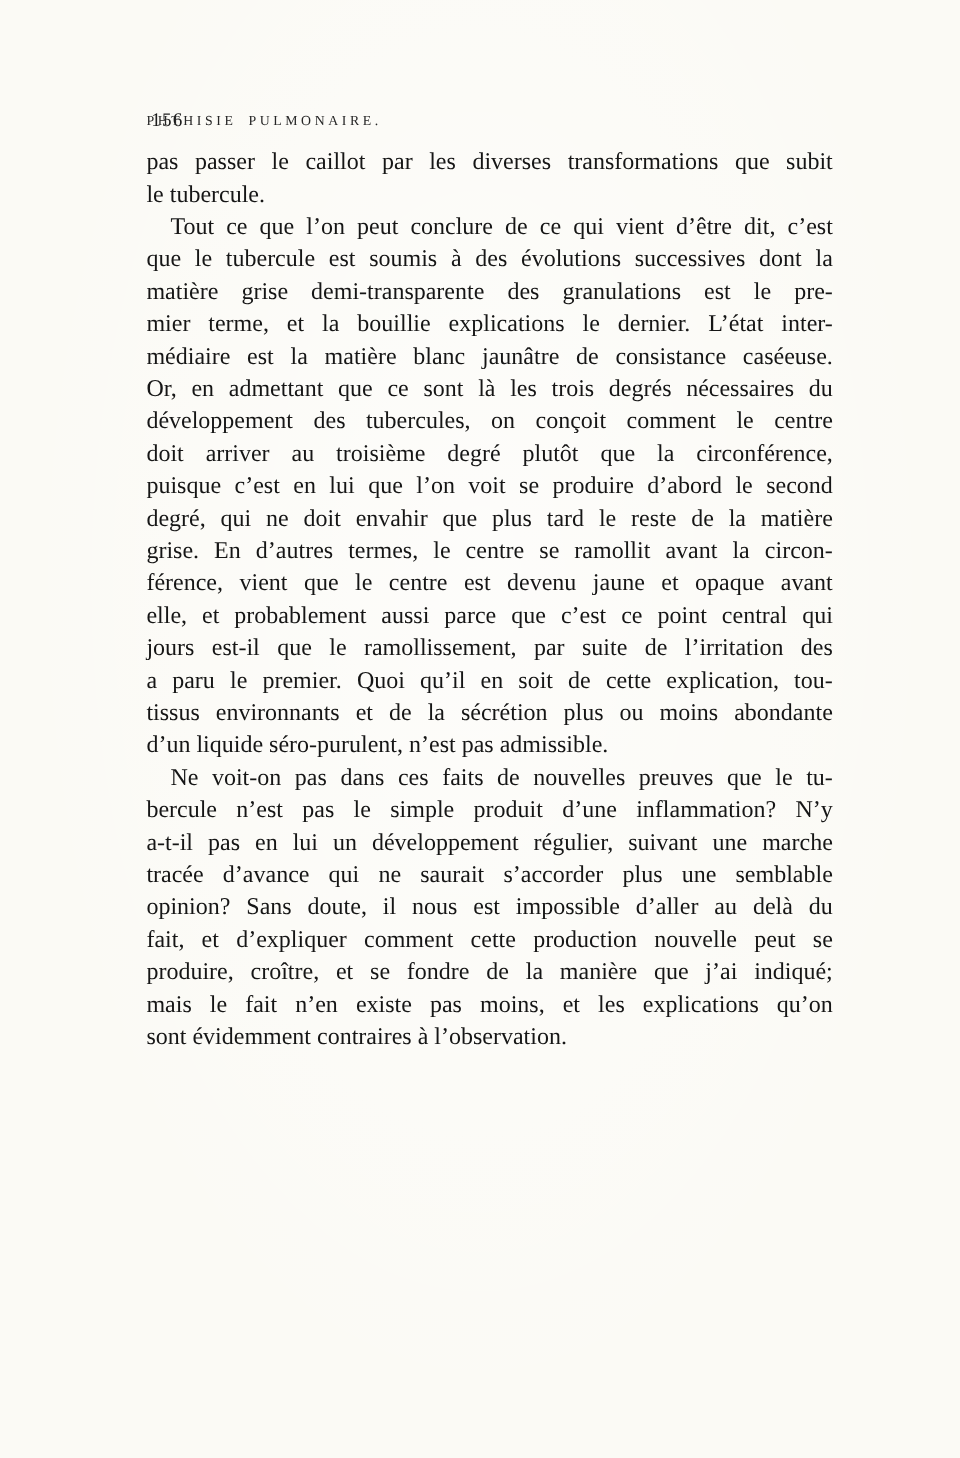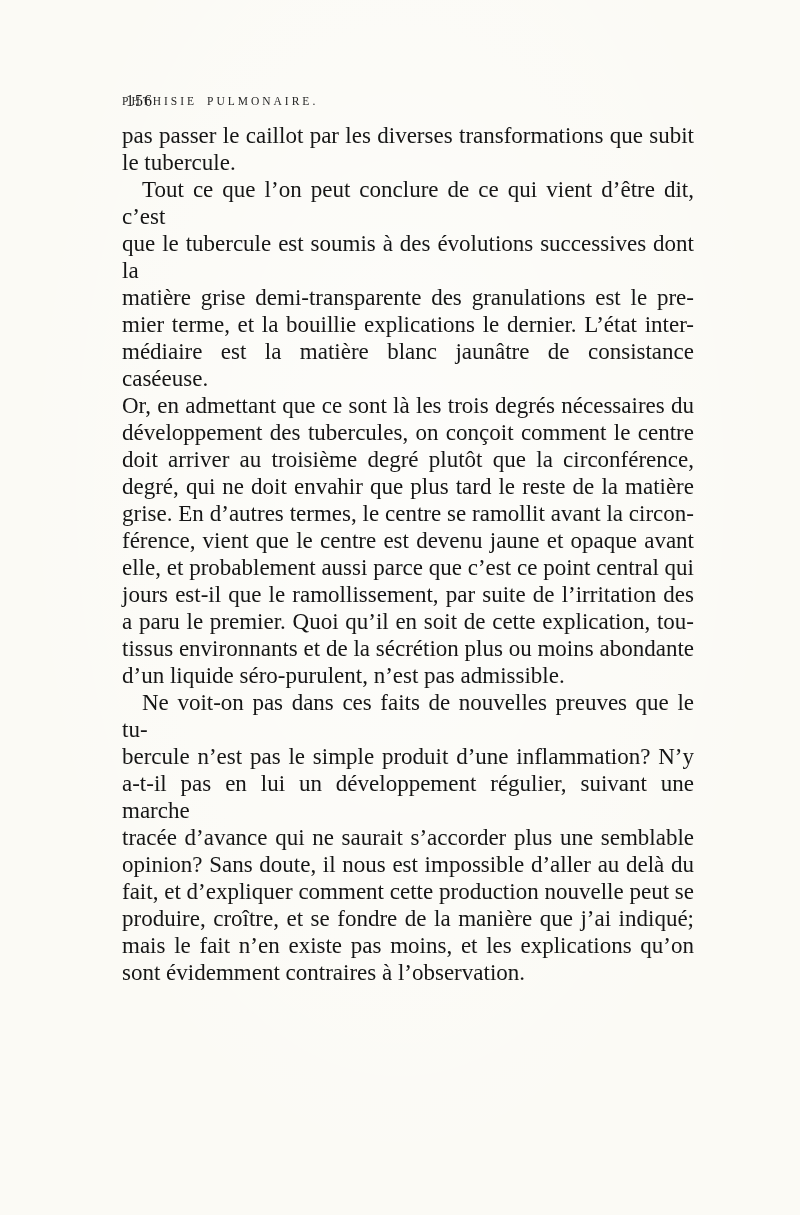--- a/index.html
+++ b/index.html
@@ -54,21 +54,21 @@
     position: absolute;
     top: 122px;
     left: 122px;
     width: 572px;
   }
   .paragraph {
     margin: 0;
     padding: 0;
   }
   .line {
-    font-size: 23px;
+    font-size: 20px;
     line-height: 27px;
     white-space: normal;
     text-align: justify;
     text-align-last: justify;
     color: #161616;
   }
   .line.last {
     text-align-last: left;
   }
   .line.indent {
@@ -92,20 +92,21 @@
       </div>
       <div class="paragraph">
         <div class="line indent">Tout ce que l’on peut conclure de ce qui vient d’être dit, c’est</div>
         <div class="line">que le tubercule est soumis à des évolutions successives dont la</div>
         <div class="line">matière grise demi-transparente des granulations est le pre-</div>
         <div class="line">mier terme, et la bouillie explications le dernier. L’état inter-</div>
         <div class="line">médiaire est la matière blanc jaunâtre de consistance caséeuse.</div>
         <div class="line">Or, en admettant que ce sont là les trois degrés nécessaires du</div>
         <div class="line">développement des tubercules, on conçoit comment le centre</div>
         <div class="line">doit arriver au troisième degré plutôt que la circonférence,</div>
+        <div class="line">puisque c’est en lui que l’on voit se produire d’abord le second</div>
         <div class="line">degré, qui ne doit envahir que plus tard le reste de la matière</div>
         <div class="line">grise. En d’autres termes, le centre se ramollit avant la circon-</div>
         <div class="line">férence, vient que le centre est devenu jaune et opaque avant</div>
         <div class="line">elle, et probablement aussi parce que c’est ce point central qui</div>
         <div class="line">jours est-il que le ramollissement, par suite de l’irritation des</div>
         <div class="line">a paru le premier. Quoi qu’il en soit de cette explication, tou-</div>
         <div class="line">tissus environnants et de la sécrétion plus ou moins abondante</div>
         <div class="line last">d’un liquide séro-purulent, n’est pas admissible.</div>
       </div>
       <div class="paragraph">

